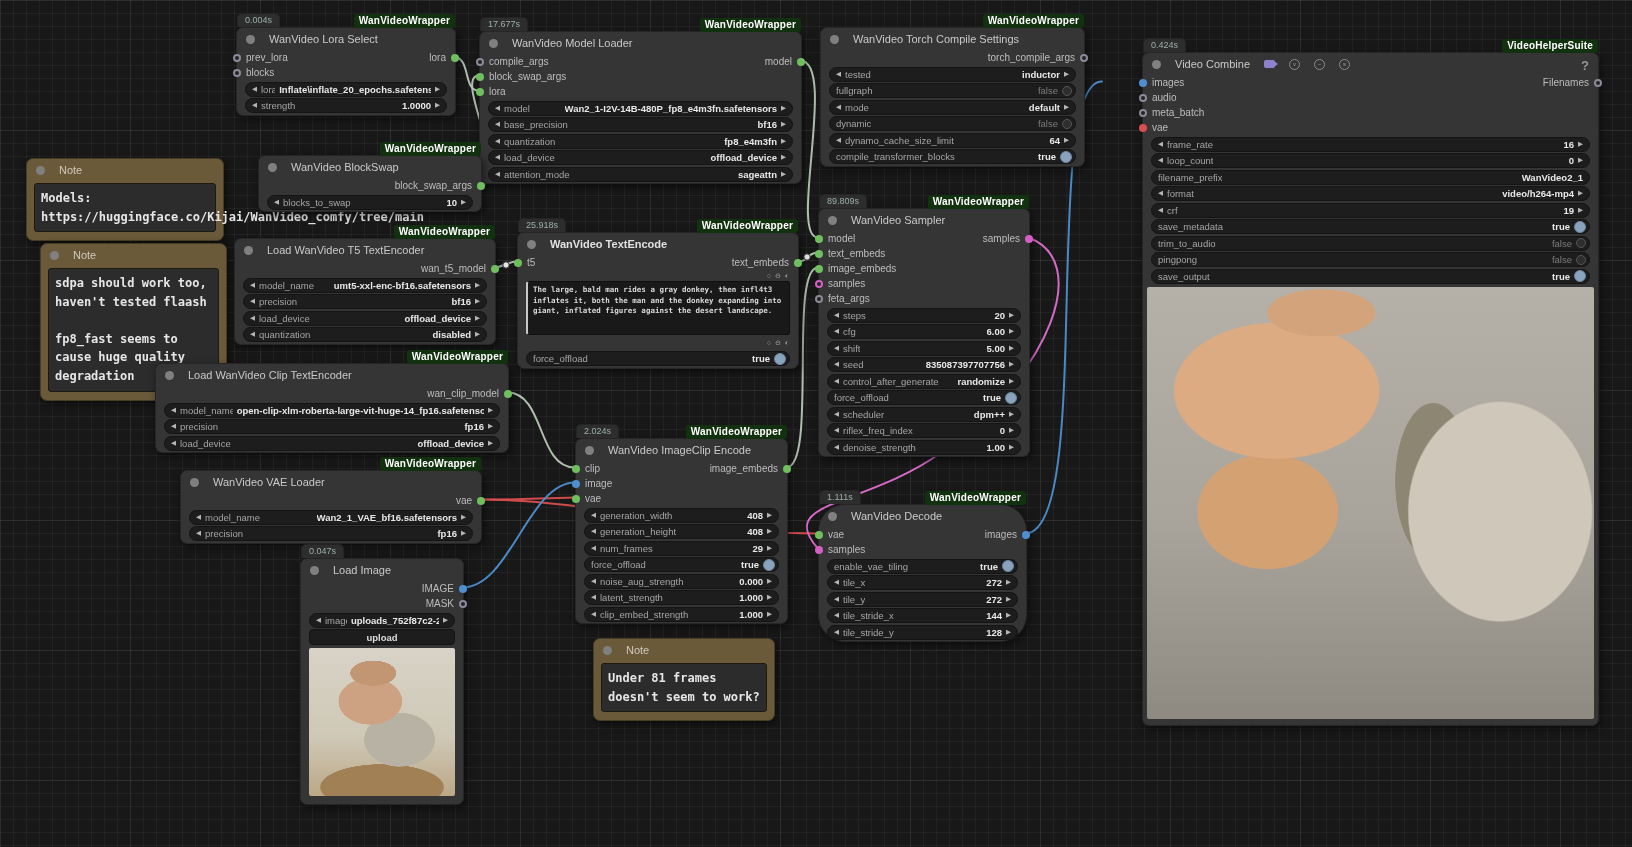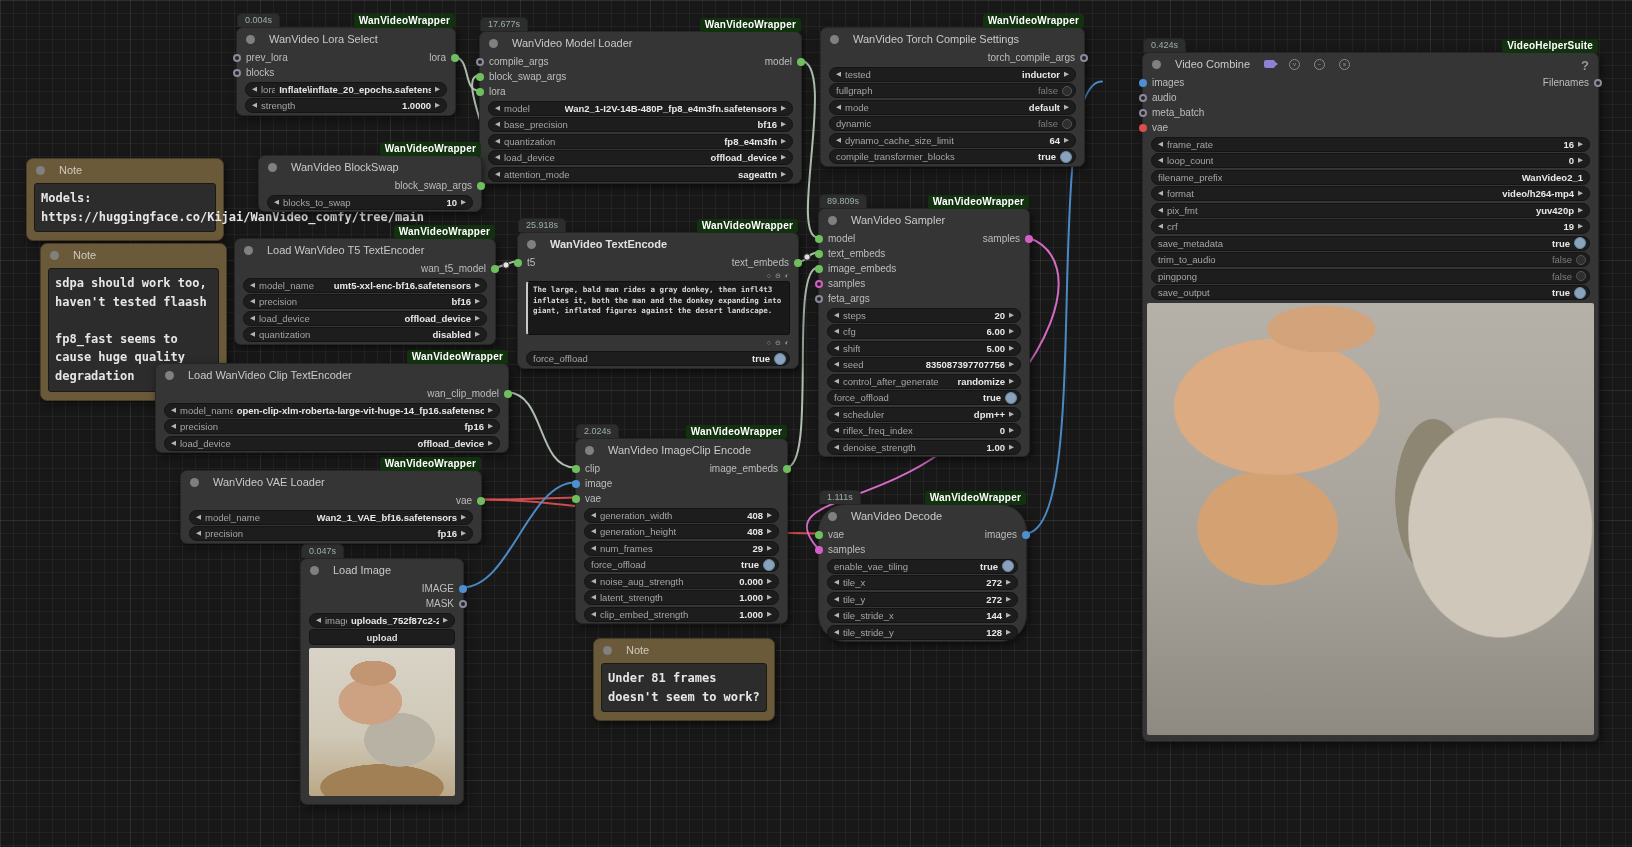--- a/index.html
+++ b/index.html
@@ -289,26 +289,20 @@
         <span class="wvalue">WanVideo2_1</span>
       </div>
       <div class="widget">
         <span class="arr">◀</span>
         <span class="wlabel">format</span>
         <span class="wvalue">video/h264-mp4</span>
         <span class="arr">▶</span>
       </div>
       <div class="widget">
         <span class="arr">◀</span>
-        <span class="wlabel">pix_fmt</span>
-        <span class="wvalue">yuv420p</span>
-        <span class="arr">▶</span>
-      </div>
-      <div class="widget">
-        <span class="arr">◀</span>
         <span class="wlabel">crf</span>
         <span class="wvalue">19</span>
         <span class="arr">▶</span>
       </div>
       <div class="widget">
         <span class="wlabel">save_metadata</span>
         <span class="wvalue">true</span>
         <span class="knob on"></span>
       </div>
       <div class="widget">

